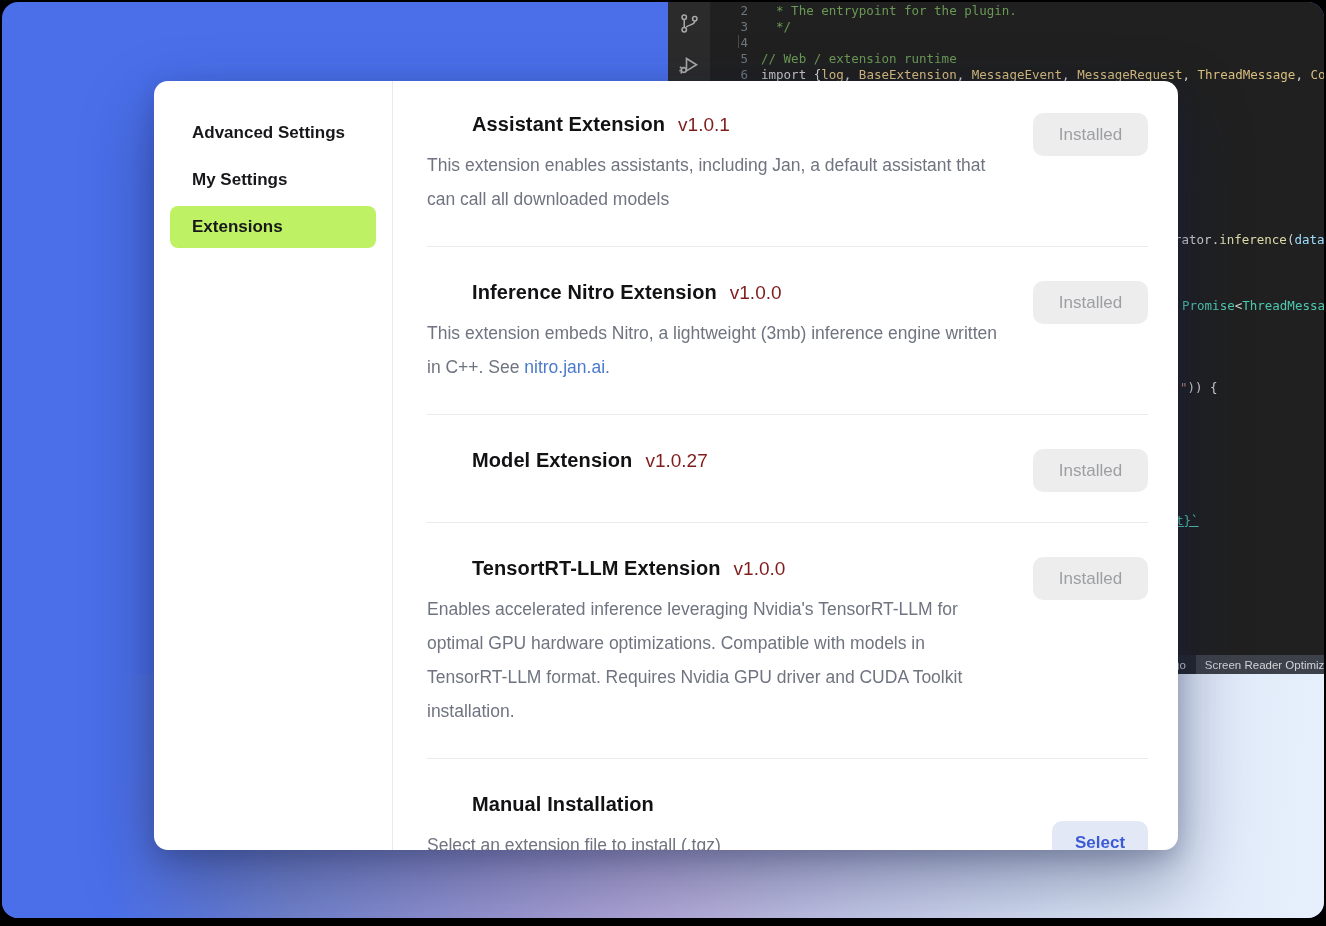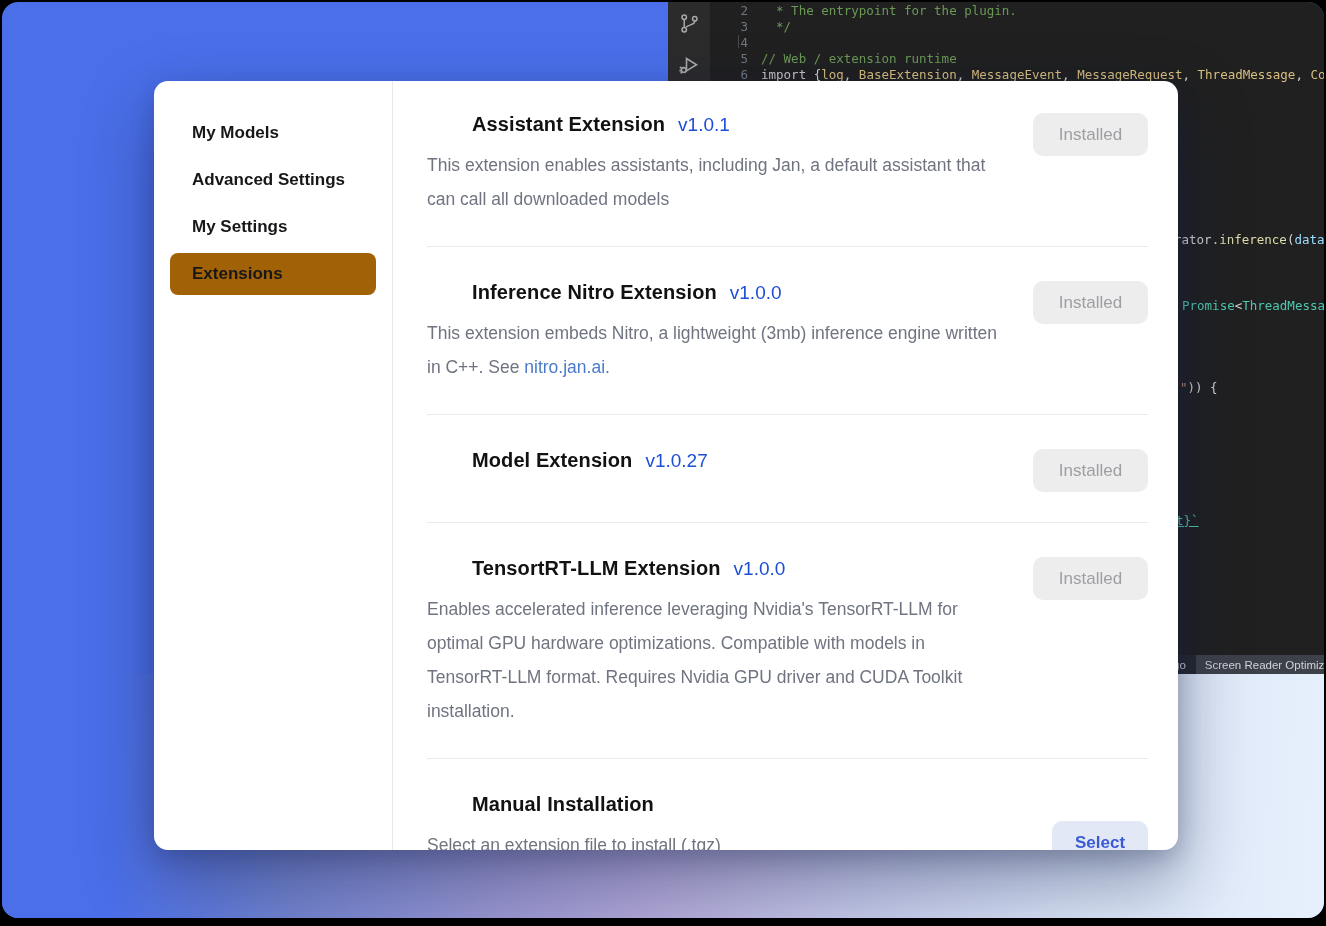--- a/index.html
+++ b/index.html
@@ -34,30 +34,30 @@
     background:linear-gradient(93deg,#4a6fe9 0%,#4a6fe9 9%,#7183cf 22%,#9a97d2 38%,
       #b3aad9 50%,#c6cbea 66%,#d9e4f6 82%,#e7f0fc 100%);}
 
   
   .modal{position:absolute;left:152px;top:79px;width:1024px;height:769px;background:#fff;
     border-radius:14px;display:flex;z-index:10;
     box-shadow:0 30px 70px rgba(22,32,74,.42),0 8px 22px rgba(22,32,74,.22);}
   .side{width:238px;flex:none;border-right:1px solid #e9e9ec;padding-top:26px;}
   .side-item{margin:5px 16px;padding:11px 0 11px 22px;border-radius:8px;font-size:17px;
     font-weight:700;color:#17171a;cursor:pointer;}
-  .side-item.active{background:#a16207;}
+  .side-item.active{background:#bef264;}
   .content{flex:1;padding:18px 30px 0 34px;overflow:hidden;}
   .ext-row{display:flex;justify-content:space-between;align-items:flex-start;
     padding:34px 0 30px;border-bottom:1px solid #eaeaee;}
   .ext-row:first-child{padding-top:14px;}
   .ext-row:last-child{border-bottom:none;padding-bottom:0;}
   .ext-info{max-width:582px;}
   .ext-title-line{display:flex;align-items:baseline;gap:13px;}
   .ext-name{font-size:20px;font-weight:700;color:#121214;letter-spacing:.1px;margin-left:45px;}
-  .ext-ver{font-size:19px;font-weight:400;color:#1d4ed8;}
+  .ext-ver{font-size:19px;font-weight:400;color:#7f1d1d;}
   .ext-desc{margin-top:12px;font-size:17.5px;line-height:34px;color:#6f7480;}
   .ext-desc a{color:var(--link-blue,#4a7ac9);text-decoration:none;cursor:pointer;}
   .btn{border:none;border-radius:10px;font-size:17px;height:43px;padding:0 22px;
     display:flex;align-items:center;justify-content:center;cursor:pointer;flex:none;
     font-family:"Liberation Sans",sans-serif;}
   .btn-installed{background:var(--installed-bg,#ededed);color:var(--installed-text,#9d9fa3);
     font-weight:500;min-width:115px;}
   .btn-select{background:var(--select-bg,#e3e8f6);color:var(--select-text,#3b5bd6);
     font-weight:700;min-width:96px;margin-top:28px;}
 </style>
@@ -103,21 +103,20 @@
       <div class="statusbar">
         <span class="status-left">go</span>
         <span class="sr-box">Screen Reader Optimized</span>
       </div>
     </div>
 
     <div class="bottom-grad"></div>
 
     <div class="modal">
       <div class="side" id="sidebar">
-          <div class="side-item">My Models</div>
           <div class="side-item">Advanced Settings</div>
           <div class="side-item">My Settings</div>
           <div class="side-item active">Extensions</div>
         </div>
       <div class="content" id="ext-list">
           <div class="ext-row">
     <div class="ext-info">
       <div class="ext-title-line">
         <span class="ext-name">Assistant Extension</span>
         <span class="ext-ver">v1.0.1</span>

